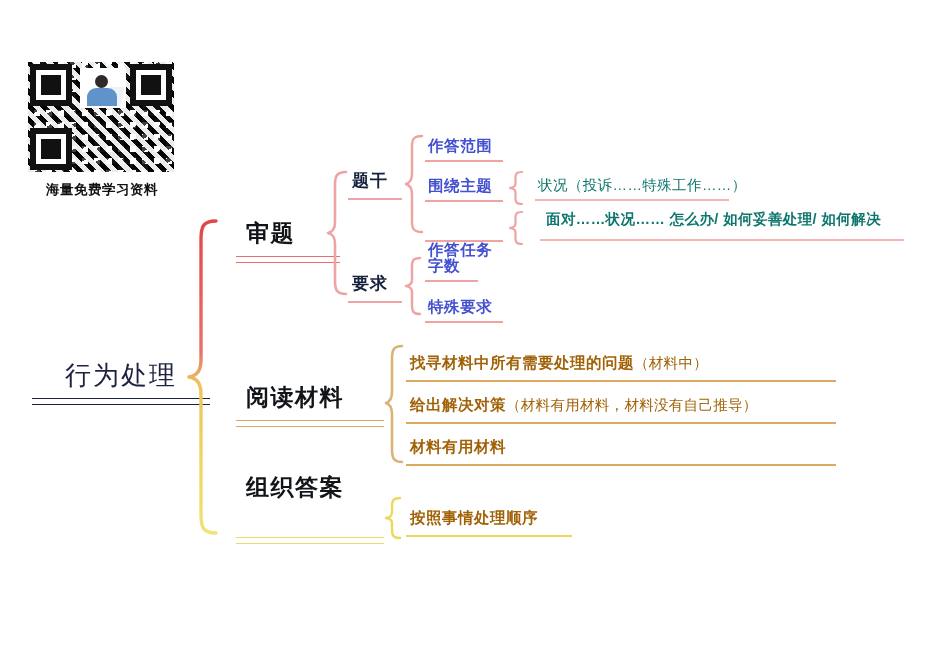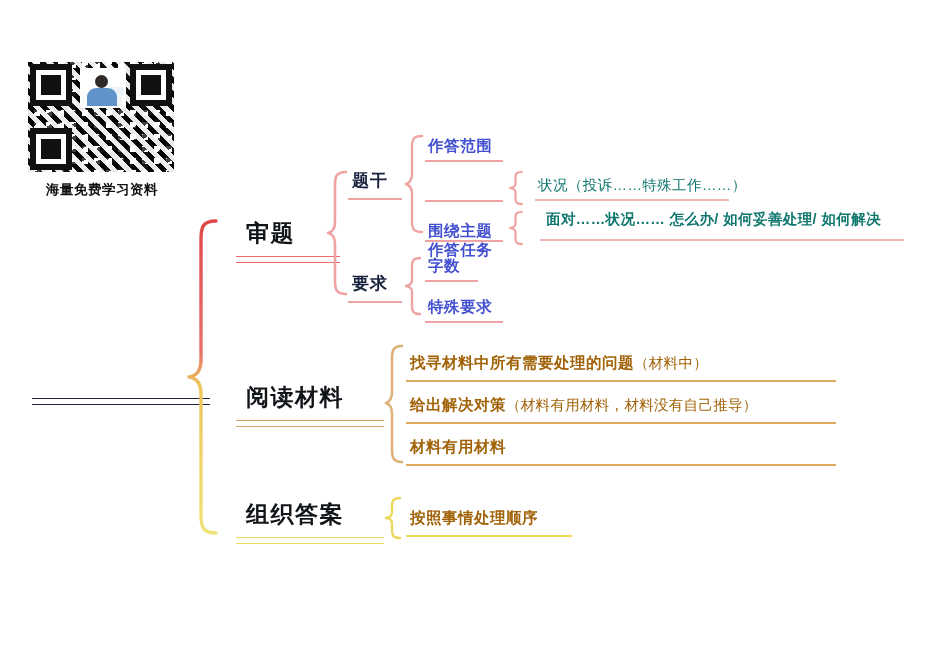--- a/index.html
+++ b/index.html
@@ -184,20 +184,21 @@
       <div class="qr-finder qr-f-bl"></div>
       <div class="qr-avatar">
         <div class="sheet"></div>
         <div class="head"></div>
         <div class="body"></div>
       </div>
     </div>
     <div class="qr-caption">海量免费学习资料</div>
   </div>
 
+  <div class="node t-root" style="left:65px; top:362px;">行为处理</div>
   <div class="ul ul-double-navy" style="left:32px; top:398px; width:178px;"></div>
 
   <div class="brace" style="left:186px; top:218px;">
     <svg width="40" height="320" viewBox="0 0 40 320">
       <defs>
         <linearGradient id="gRoot" x1="0" y1="0" x2="0" y2="1">
           <stop offset="0%" stop-color="#e04747"></stop>
           <stop offset="42%" stop-color="#e9706a"></stop>
           <stop offset="52%" stop-color="#edc45c"></stop>
           <stop offset="100%" stop-color="#f0e377"></stop>
@@ -224,21 +225,21 @@
   <div class="brace" style="left:404px; top:134px;">
     <svg width="24" height="102" viewBox="0 0 24 102">
       <path d="M18 2 C9 2 8 6 8 13 L8 40 C8 47 5 49 2 50
                C5 51 8 53 8 60 L8 87 C8 94 9 98 18 98" fill="none" stroke="#f0a3a3" stroke-width="2.4" stroke-linecap="round" stroke-linejoin="round"></path>
     </svg>
   </div>
 
   <div class="node t-blue" style="left:428px; top:138px;">作答范围</div>
   <div class="ul ul-pink" style="left:425px; top:160px; width:78px;"></div>
 
-  <div class="node t-blue" style="left:428px; top:178px;margin-top:45px;">围绕主题</div>
+  <div class="node t-blue" style="left:428px; top:178px;">围绕主题</div>
   <div class="ul ul-pink" style="left:425px; top:200px; width:78px;"></div>
 
   <div class="brace" style="left:508px; top:170px;">
     <svg width="20" height="36" viewBox="0 0 20 36">
       <path d="M14 2 C8 2 7.5 4 7.5 8 L7.5 14 C7.5 17 5 17.5 2 18
                C5 18.5 7.5 19 7.5 22 L7.5 28 C7.5 32 8 34 14 34" fill="none" stroke="#f0a3a3" stroke-width="2.2" stroke-linecap="round" stroke-linejoin="round"></path>
     </svg>
   </div>
   <div class="node t-pink" style="left:538px; top:178px;">状况（投诉……特殊工作……）</div>
   <div class="ul ul-pink-l" style="left:535px; top:199px; width:194px;"></div>
@@ -289,21 +290,21 @@
   <div class="node" style="left:410px; top:397px;">
     <span class="t-red">给出解决对策</span><span class="t-dark-note">（材料有用材料，材料没有自己推导）</span>
   </div>
   <div class="ul ul-tan" style="left:406px; top:422px; width:430px;"></div>
 
   <div class="node" style="left:410px; top:439px;">
     <span class="t-red">材料有用材料</span><span class="t-dark-note"></span>
   </div>
   <div class="ul ul-tan" style="left:406px; top:464px; width:430px;"></div>
 
-  <div class="node t-l1" style="left:246px; top:503px;">组织答案</div>
+  <div class="node t-l1" style="left:246px; top:476px;">组织答案</div>
   <div class="ul ul-double-yellow" style="left:236px; top:537px; width:148px;"></div>
 
   <div class="brace" style="left:384px; top:496px;">
     <svg width="22" height="46" viewBox="0 0 22 46">
       <path d="M16 2 C9 2 8 5 8 10 L8 16 C8 21 5 21.5 2 22
                C5 22.5 8 23 8 28 L8 34 C8 39 9 42 16 42" fill="none" stroke="#edd85e" stroke-width="2.4" stroke-linecap="round" stroke-linejoin="round"></path>
     </svg>
   </div>
 
   <div class="node t-red" style="left:410px; top:510px;">按照事情处理顺序</div>

